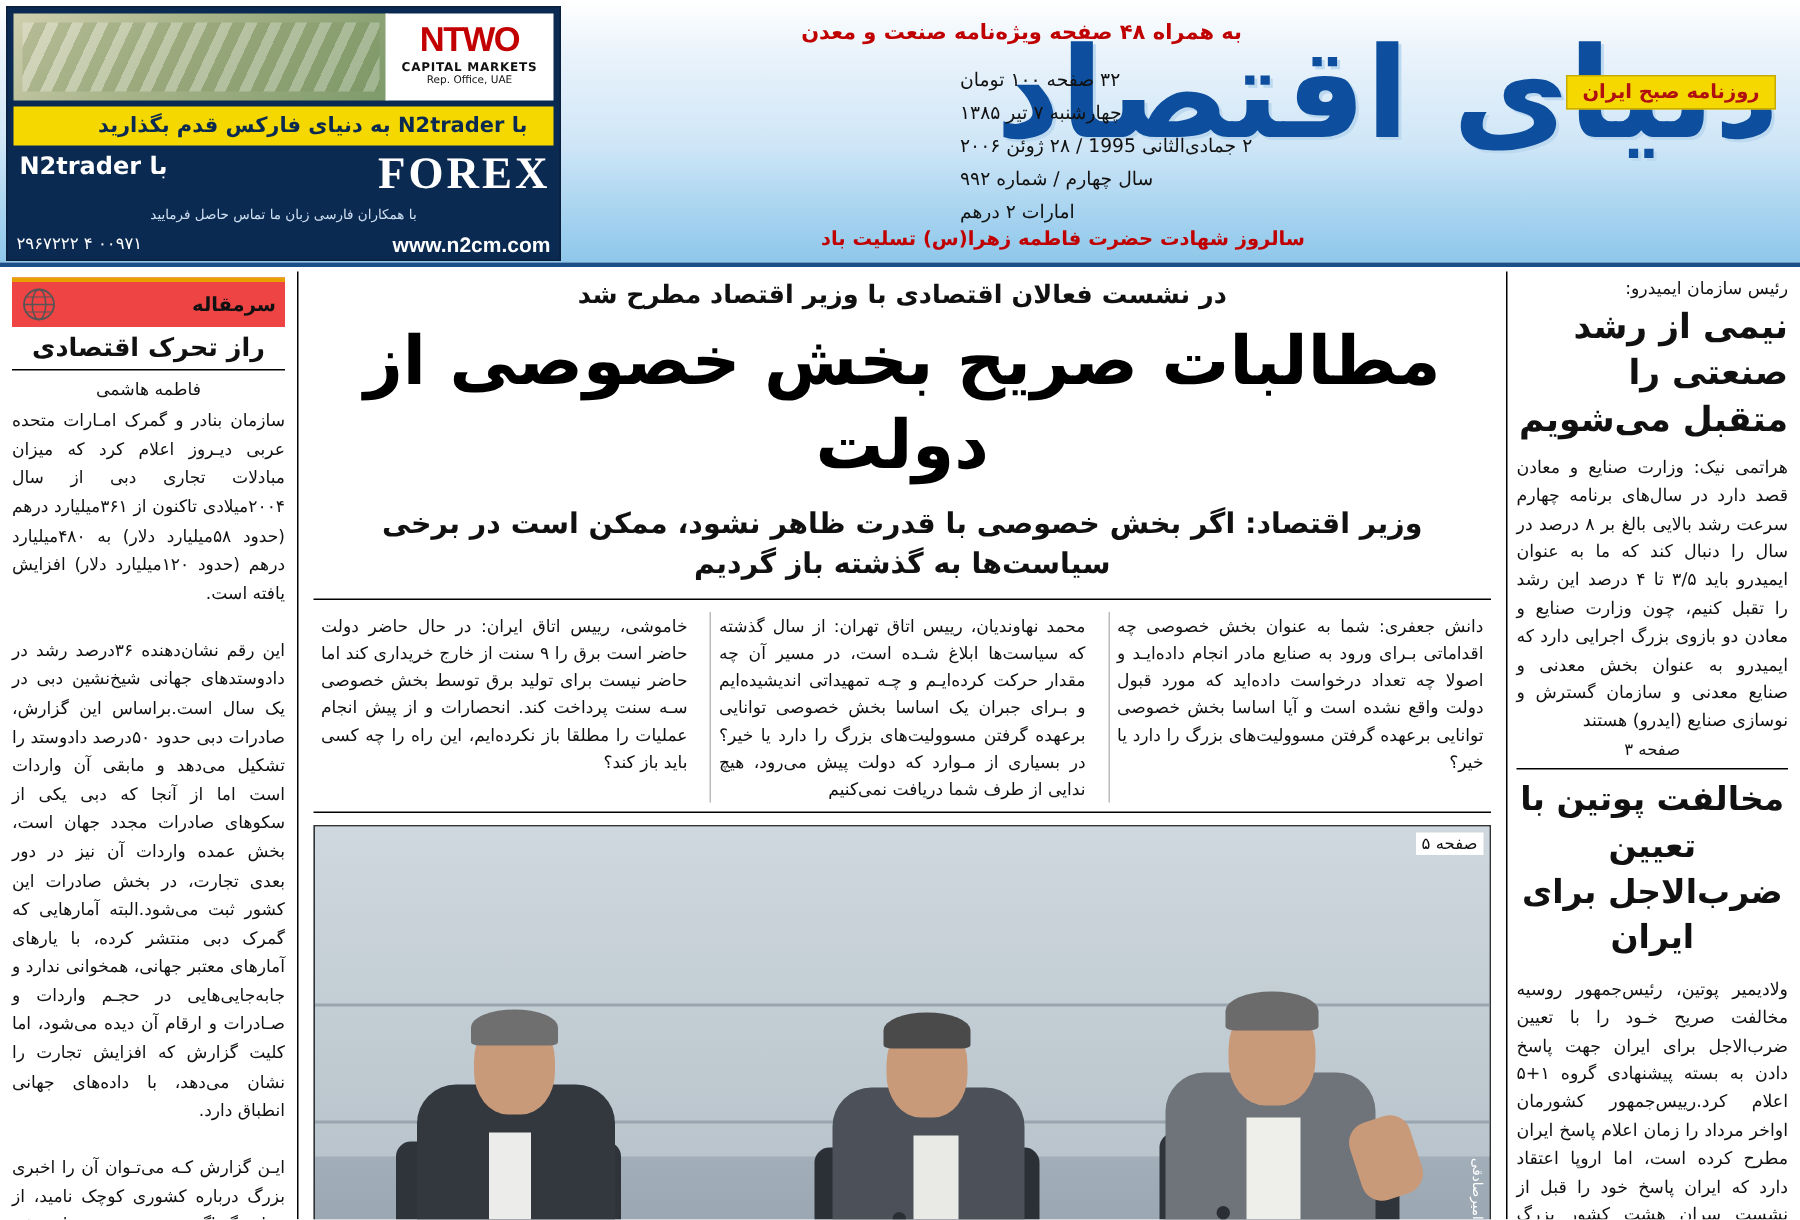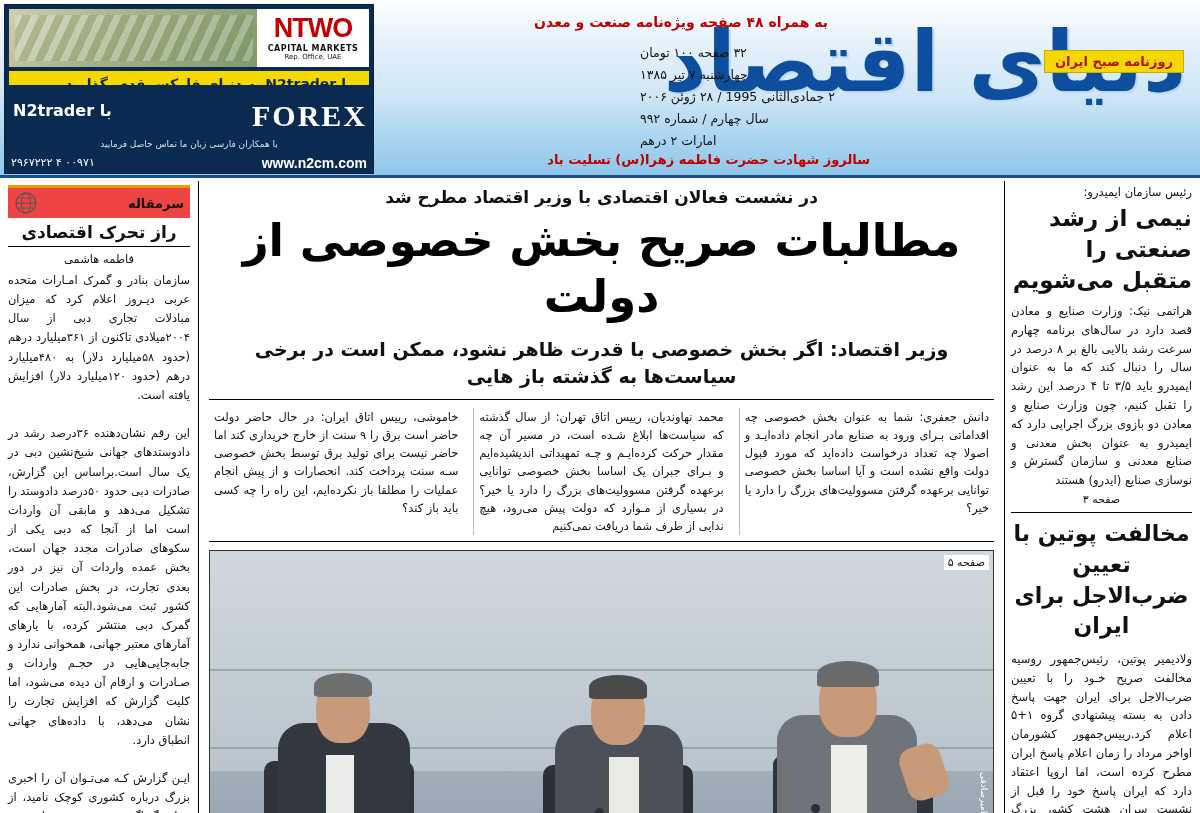--- a/index.html
+++ b/index.html
@@ -83,26 +83,26 @@
   .ad-photo::after {
     content: ""; position: absolute; inset: 6px;
     background: repeating-linear-gradient(115deg, rgba(255,255,255,.25) 0 7px, rgba(120,140,90,.25) 7px 15px);
   }
   .ad-ntwo {
     position: absolute; top: 4px; right: 4px; width: 112px; height: 58px;
     background: #fff; color: #c20000;
     text-align: center;
     padding-top: 4px;
   }
-  .ad-ntwo .n2 { font-size: 27px; font-weight: bold; letter-spacing: -1px; color:#c20000; font-family:"Liberation Sans",sans-serif;}
+  .ad-ntwo .n2 { font-size: 23px; font-weight: bold; letter-spacing: -1px; color:#c20000; font-family:"Liberation Sans",sans-serif;}
   .ad-ntwo .cm { font-size: 8px; color: #111; font-weight: bold; letter-spacing:.5px;}
   .ad-ntwo .rep { font-size: 7px; color: #111; }
   .ad-yellow {
     position: absolute; top: 66px; right: 4px; left: 4px;
-    height: 14px;
+    height: 26px;
     background: #f5d800;
     color: #0b2a52;
     font-size: 14px; font-weight: bold;
     text-align: center; line-height: 26px;
     white-space: nowrap;
     padding-left: 39px;
   }
   .ad-forex {
     position: absolute; top: 94px; right: 6px;
     color: #fff; font-size: 30px; font-weight: bold;
@@ -289,21 +289,21 @@
       <hr class="rule">
 
       <div class="head-right2">مخالفت پوتین با تعیین ضرب‌الاجل برای ایران</div>
       <div class="body-just lead">ولادیمیر پوتین، رئیس‌جمهور روسیه مخالفت صریح خـود را با تعیین ضرب‌الاجل برای ایران جهت پاسخ دادن به بسته پیشنهادی گروه ۱+۵ اعلام کرد.رییس‌جمهور کشورمان اواخر مرداد را زمان اعلام پاسخ ایران مطرح کرده است، اما اروپا اعتقاد دارد که ایران پاسخ خود را قبل از نشست سران هشت کشور بزرگ صنعتی که از ۲۴ تا ۲۶ تیر در روسیه تشکیل می‌شود، اعلام کند.</div>
 
     </div>
 
     <div class="col-main">
       <div class="main-kicker">در نشست فعالان اقتصادی با وزیر اقتصاد مطرح شد</div>
       <h1 class="main-head">مطالبات صریح بخش خصوصی از دولت</h1>
-      <div class="main-sub">وزیر اقتصاد: اگر بخش خصوصی با قدرت ظاهر نشود، ممکن است در برخی سیاست‌ها به گذشته باز هایی</div>
+      <div class="main-sub">وزیر اقتصاد: اگر بخش خصوصی با قدرت ظاهر نشود، ممکن است در برخی سیاست‌ها به گذشته باز گردیم</div>
 
       <div class="quad">
         <div class="cell lead">دانش جعفری: شما به عنوان بخش خصوصی چه اقداماتی بـرای ورود به صنایع مادر انجام داده‌ایـد و اصولا چه تعداد درخواست داده‌اید که مورد قبول دولت واقع نشده است و آیا اساسا بخش خصوصی توانایی برعهده گرفتن مسوولیت‌های بزرگ را دارد یا خیر؟</div>
         <div class="cell lead">محمد نهاوندیان، رییس اتاق تهران: از سال گذشته که سیاست‌ها ابلاغ شـده است، در مسیر آن چه مقدار حرکت کرده‌ایـم و چـه تمهیداتی اندیشیده‌ایم و بـرای جبران یک اساسا بخش خصوصی توانایی برعهده گرفتن مسوولیت‌های بزرگ را دارد یا خیر؟ در بسیاری از مـوارد که دولت پیش می‌رود، هیچ ندایی از طرف شما دریافت نمی‌کنیم</div>
         <div class="cell lead">خاموشی، رییس اتاق ایران: در حال حاضر دولت حاضر است برق را ۹ سنت از خارج خریداری کند اما حاضر نیست برای تولید برق توسط بخش خصوصی سـه سنت پرداخت کند. انحصارات و از پیش انجام عملیات را مطلقا باز نکرده‌ایم، این راه را چه کسی باید باز کند؟</div>
       </div>
 
       <div class="photo-wrap">
         <div class="ph-bg"></div>
         <div class="ph-wallpanel"></div>

